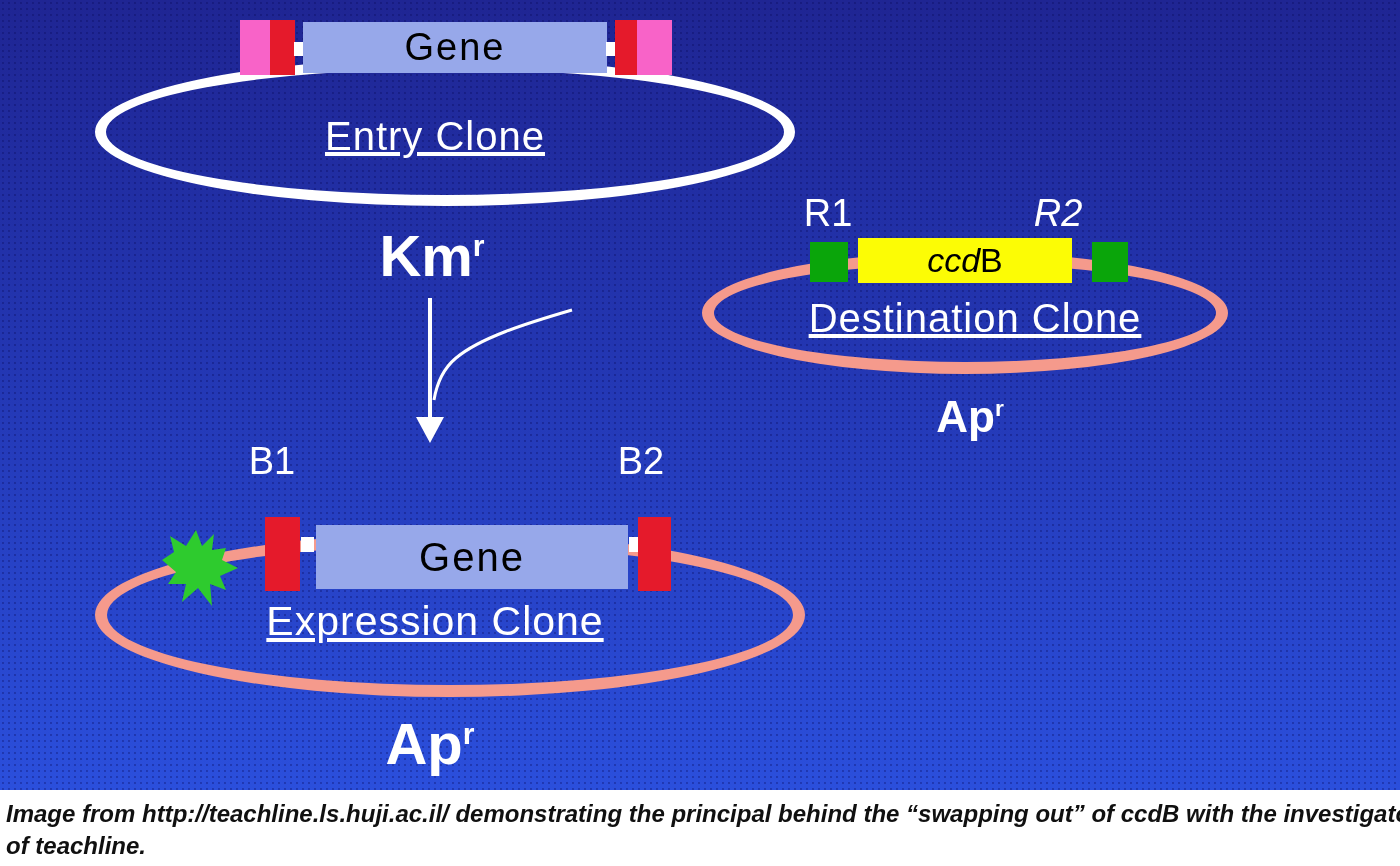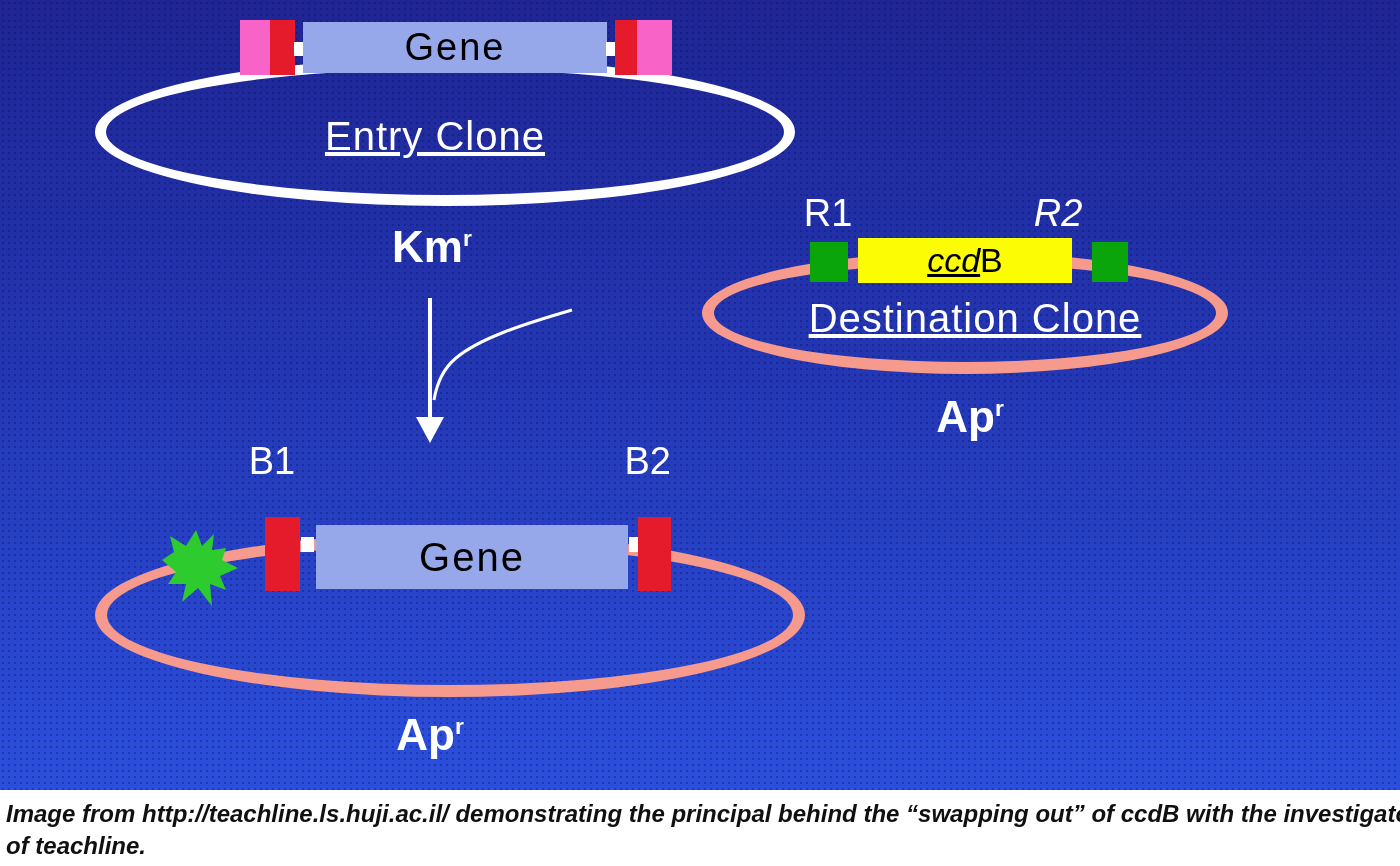--- a/index.html
+++ b/index.html
@@ -18,26 +18,26 @@
     background-image:radial-gradient(circle,rgba(6,6,84,.30) 1.2px,transparent 1.4px);
     background-size:6px 6px;
   }
   .abs{position:absolute;}
   .ring{border-radius:50%;box-sizing:border-box;}
   .ring.white{border:11px solid #ffffff;}
   .ring.salmon{border:12px solid #f59a8c;}
   .lbl{color:#ffffff;text-align:center;white-space:nowrap;}
   .lbl.big{font-size:40px;letter-spacing:1px;text-decoration:underline;}
   .lbl.site{font-size:38px;}
-  .res{font-weight:bold;font-size:44px;color:#fff;text-align:center;white-space:nowrap;}
+  .res{font-weight:bold;font-size:58px;color:#fff;text-align:center;white-space:nowrap;}
   .res sup{font-size:0.52em;vertical-align:super;line-height:0;}
   .generic-box{box-sizing:border-box;display:flex;align-items:center;justify-content:center;}
   .gene-box{background:#97a8ea;color:#000;font-size:38px;letter-spacing:2px;}
   .ccdb-box{background:#fcfc05;color:#000;font-size:34px;}
-  .ccdb-box .it{font-style:italic;text-decoration:underline;}
+  .ccdb-box .it{font-style:italic;}
   .att{display:flex;}
   .att .pink{background:#f863c8;}
   .att .red{background:#e51a2b;}
   .green-box{background:#0aa50a;}
   .notch{background:#ffffff;}
   svg.overlay{position:absolute;left:0;top:0;z-index:5;}
   .z2{z-index:2;} .z3{z-index:3;} .z6{z-index:6;}
   .caption{
     position:absolute;left:0;top:790px;width:1400px;height:76px;background:#ffffff;
     color:#101010;font-style:italic;font-weight:600;font-size:24px;line-height:32px;
@@ -94,30 +94,31 @@
 
     <div class="abs lbl big z3" style="left:775px;top:296px;width:400px;">Destination Clone</div>
 
     <div class="abs res z3" style="left:870px;top:392px;width:200px;font-size:44px;">
       <span>Ap</span><sup>r</sup>
     </div>
 
     <div class="abs ring salmon z2" style="left:95px;top:533px;width:710px;height:164px;"></div>
 
     <div class="abs lbl site z3" style="left:242px;top:440px;width:60px;">B1</div>
-    <div class="abs lbl site z3" style="left:611px;top:440px;width:60px;text-align:right;">B2</div>
+    <div class="abs lbl site z3" style="left:611px;top:440px;width:60px;">B2</div>
 
     <div class="abs z6" style="left:265px;top:517px;width:35px;height:74px;background:#e51a2b;"></div>
     <div class="abs notch z6" style="left:301px;top:537px;width:13px;height:15px;"></div>
     <div class="abs generic-box gene-box z6" style="left:316px;top:525px;width:312px;height:64px;font-size:40px;">
       <span>Gene</span>
     </div>
     <div class="abs notch z6" style="left:629px;top:537px;width:13px;height:15px;"></div>
     <div class="abs z6" style="left:638px;top:517px;width:33px;height:74px;background:#e51a2b;"></div>
 
+    <div class="abs lbl big z3" style="left:235px;top:598px;width:400px;font-size:41px;">Expression Clone</div>
 
     <div class="abs res z3" style="left:330px;top:710px;width:200px;">
       <span>Ap</span><sup>r</sup>
     </div>
 
   </div>
 
   <div class="caption">
     <div>Image from http://teachline.ls.huji.ac.il/ demonstrating the principal behind the “swapping out” of ccdB with the investigator’s gene</div>
     <div>of teachline.</div>

